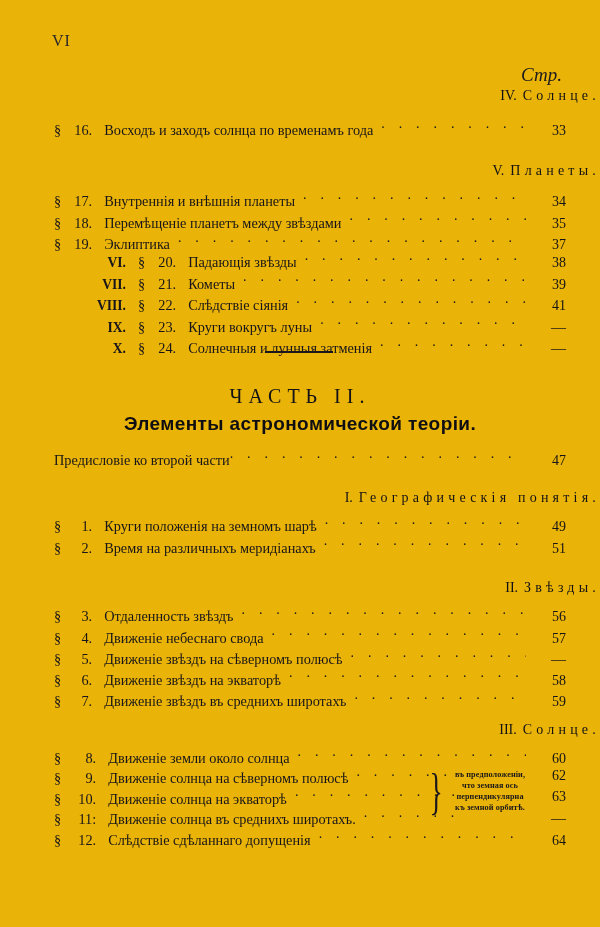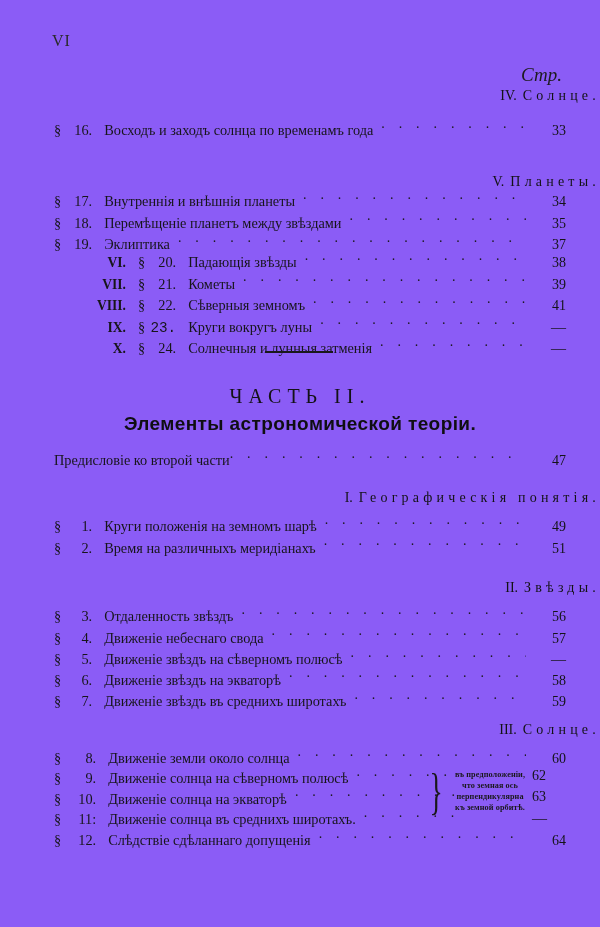--- a/index.html
+++ b/index.html
@@ -12,21 +12,21 @@
     height: 927px;
     position: relative;
     font-family: "Liberation Serif", "DejaVu Serif", serif;
     color: #18161a;
     overflow: hidden;
   }
 
   .page {
     position: absolute;
     inset: 0;
-    background: #8b5cf6;
+    background: #eab308;
   }
 
   
   .folio {
     position: absolute;
     left: 52px;
     top: 32px;
     font-size: 16px;
     letter-spacing: 1px;
     color: #2a2a2c;
@@ -170,21 +170,21 @@
     font-weight: bold;
     color: #1a181c;
     letter-spacing: 0.1px;
     width: 92px;
   }
 
   .pg-abs {
     position: absolute;
     right: 34px;
     width: 34px;
-    text-align: left;
+    text-align: right;
     font-size: 14px;
     color: #141317;
   }
 </style>
 </head>
 <body>
 
 <div class="page">
 
   <div class="folio">VI</div>
@@ -197,21 +197,21 @@
   <div class="toc" style="top:120px;">
     <div class="row">
       <span class="sgn">§</span>
       <span class="num" style="width:26px;">16.</span>
       <span class="ttl">Восходъ и заходъ солнца по временамъ года</span>
       <span class="leader"></span>
       <span class="pg">33</span>
     </div>
   </div>
 
-  <div class="sec-head" style="position:absolute; left:0; right:0; top:174px;padding-left:16px;">
+  <div class="sec-head" style="position:absolute; left:0; right:0; top:163px;padding-left:16px;">
     <span class="rom">V.</span><span class="nm">Планеты.</span>
   </div>
 
   <div class="toc" style="top:191px;">
     <div class="row">
       <span class="sgn">§</span>
       <span class="num" style="width:26px;">17.</span>
       <span class="ttl">Внутреннія и внѣшнія планеты</span>
       <span class="leader"></span>
       <span class="pg">34</span>
@@ -246,28 +246,28 @@
       <span class="sgn">§</span>
       <span class="num" style="width:26px;">21.</span>
       <span class="ttl">Кометы</span>
       <span class="leader"></span>
       <span class="pg">39</span>
     </div>
     <div class="row rom-row">
       <span class="rompre">VIII.</span>
       <span class="sgn">§</span>
       <span class="num" style="width:26px;">22.</span>
-      <span class="ttl">Сѣверныя земномъ</span>
+      <span class="ttl">Слѣдствіе сіянія</span>
       <span class="leader"></span>
       <span class="pg">41</span>
     </div>
     <div class="row rom-row">
       <span class="rompre">IX.</span>
       <span class="sgn">§</span>
-      <span class="num" style="width:26px;font-family:Liberation Mono, monospace;">23.</span>
+      <span class="num" style="width:26px;">23.</span>
       <span class="ttl">Круги вокругъ луны</span>
       <span class="leader"></span>
       <span class="pg dash">—</span>
     </div>
     <div class="row rom-row">
       <span class="rompre">X.</span>
       <span class="sgn">§</span>
       <span class="num" style="width:26px;">24.</span>
       <span class="ttl">Солнечныя и лунныя затменія</span>
       <span class="leader"></span>

